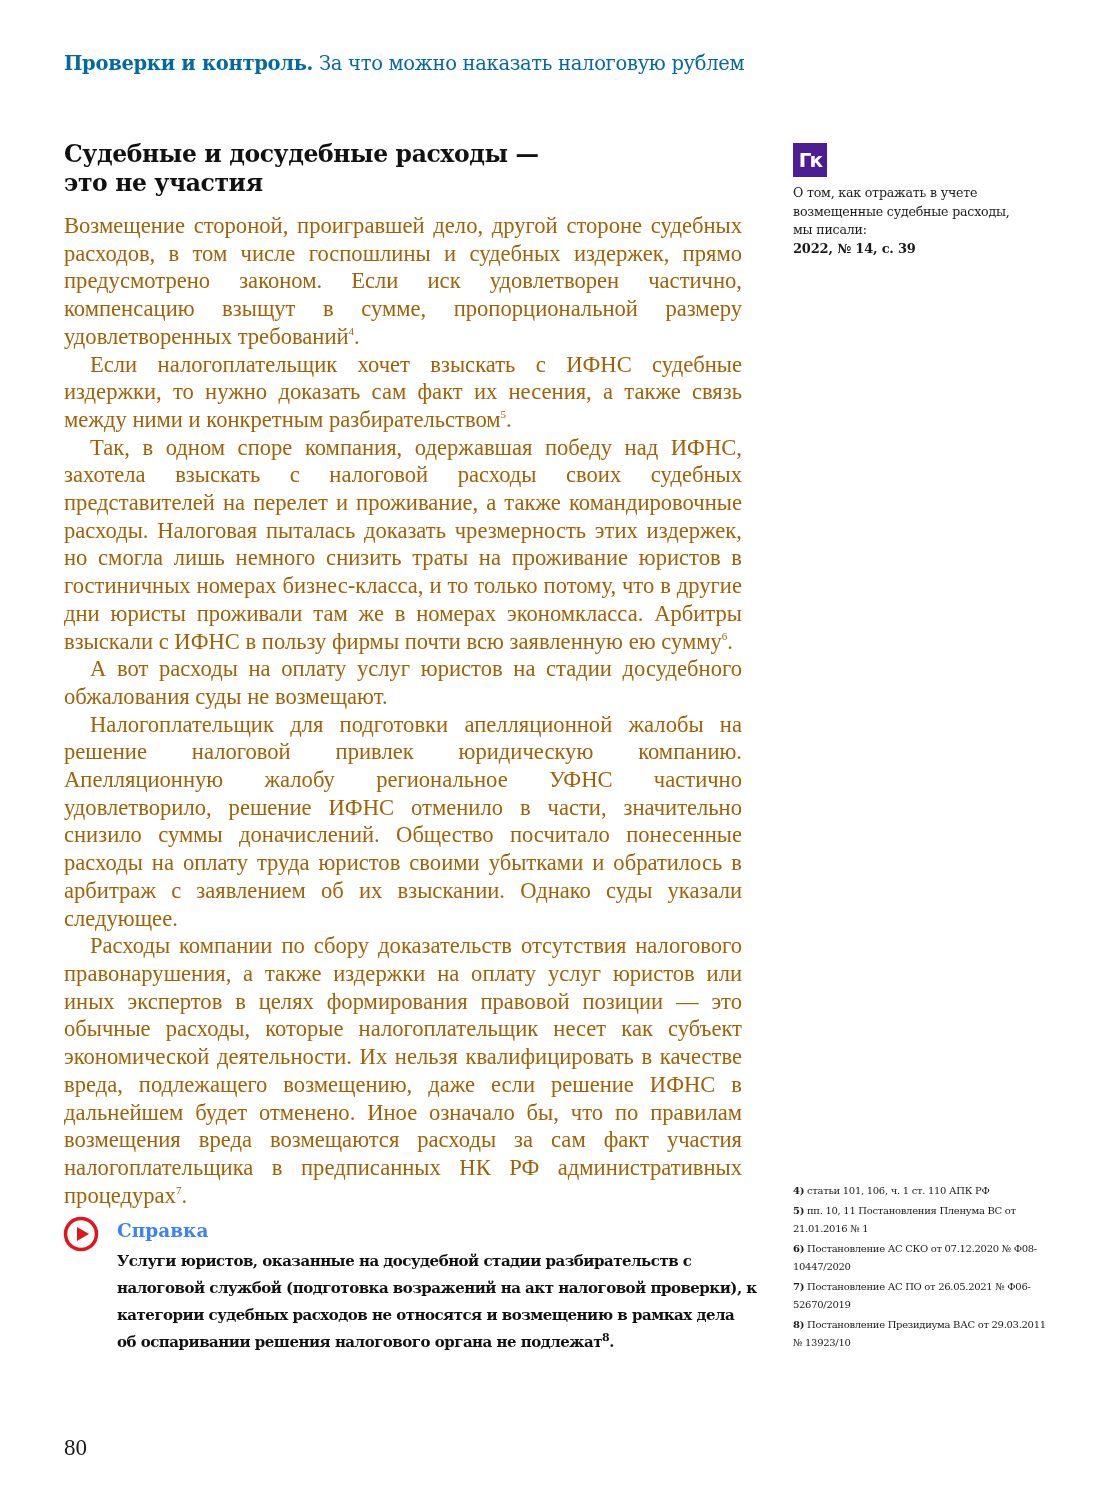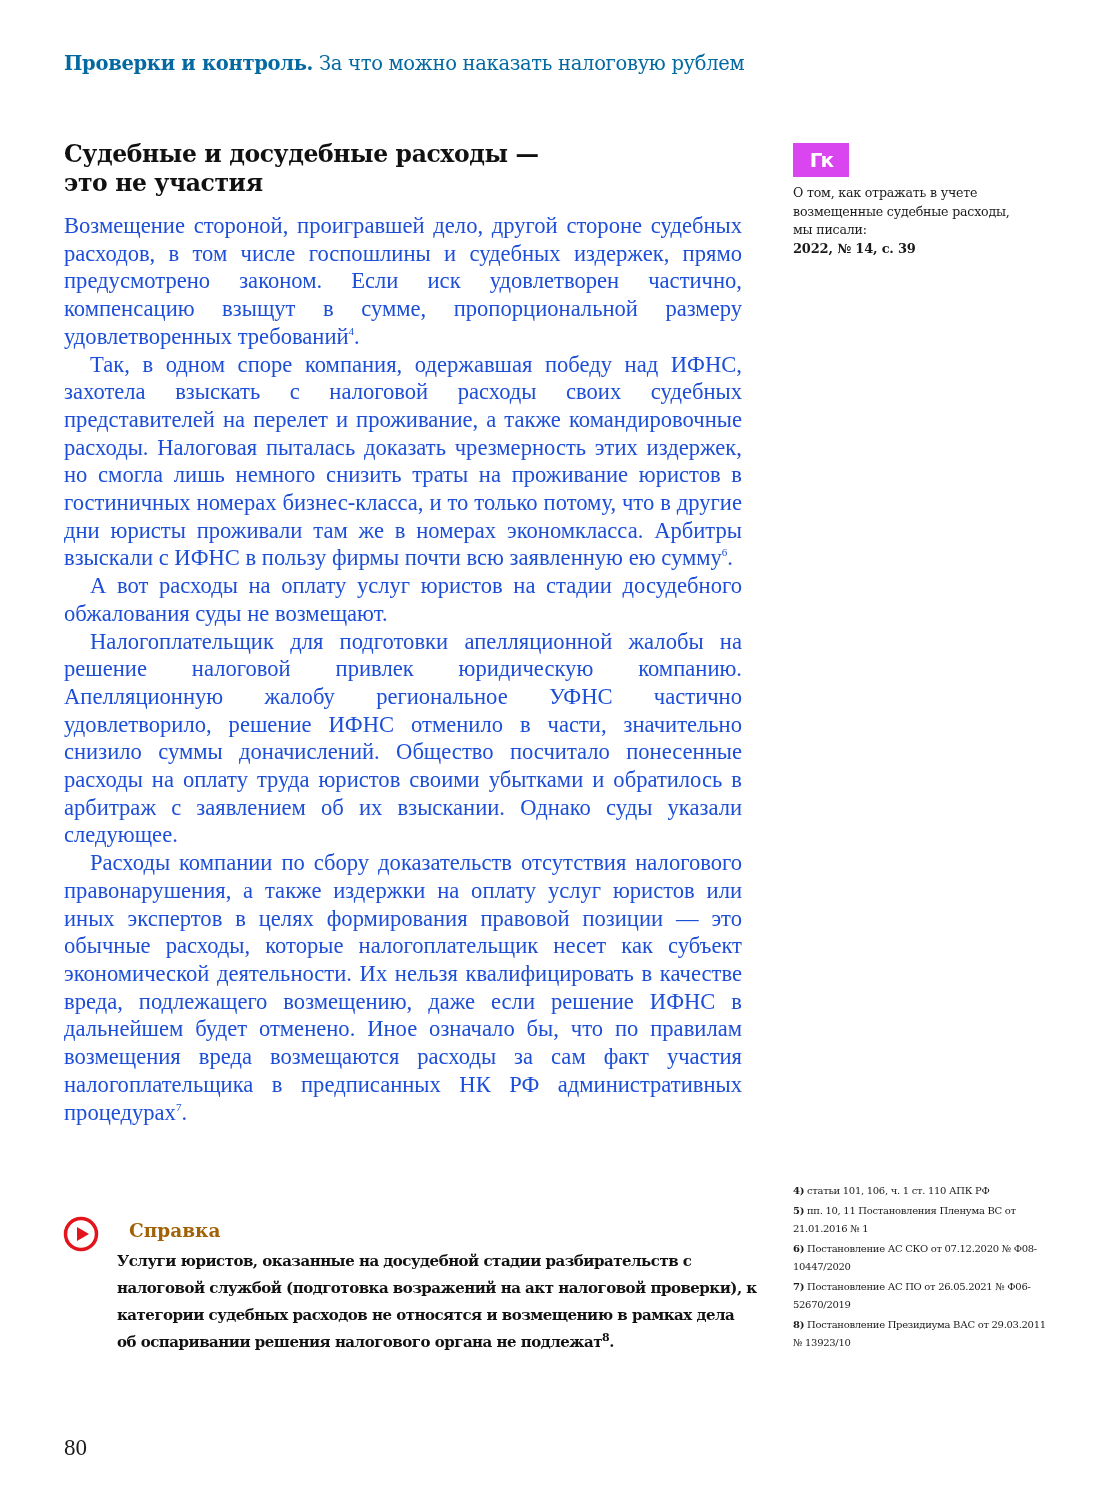--- a/index.html
+++ b/index.html
@@ -1,29 +1,29 @@
 <!DOCTYPE html>
 <html><head>
   <meta charset="utf-8">
   <style>
     html, body { margin: 0; padding: 0; background: #ffffff; }
     body { width: 1104px; height: 1500px; position: relative; overflow: hidden; color: #1a1a1a; }
     .header { position: absolute; left: 64px; top: 52px; font-family: "DejaVu Serif", serif; font-size: 19.5px; color: #0369a1; white-space: nowrap; letter-spacing: -0.3px; }
     .header .strong { font-weight: bold; }
     .title { position: absolute; left: 64px; top: 140px; width: 700px; font-family: "DejaVu Serif", serif; font-weight: bold; font-size: 23.5px; line-height: 29px; color: #111; letter-spacing: -0.4px; }
-    .body-text { position: absolute; left: 64px; top: 212px; width: 678px; font-family: "Liberation Serif", serif; font-size: 22.6px; line-height: 27.7px; color: #1d4ed8; text-align: justify; }
+    .body-text { position: absolute; left: 64px; top: 212px; width: 678px; font-family: "Liberation Serif", serif; font-size: 22.6px; line-height: 27.7px; color: #a16207; text-align: justify; }
     .body-text p { margin: 0; text-indent: 0; }
     .body-text p.indent { text-indent: 26px; }
     sup { font-size: 11px; line-height: 0; vertical-align: super; }
-    .side-logo { position: absolute; left: 793px; top: 143px; width: 56px; height: 34px; background: #d946ef; color: #fff; font-family: "DejaVu Sans", sans-serif; font-weight: bold; font-size: 20px; display: flex; align-items: center; justify-content: center; letter-spacing: -2px; }
+    .side-logo { position: absolute; left: 793px; top: 143px; width: 34px; height: 34px; background: #4c1d95; color: #fff; font-family: "DejaVu Sans", sans-serif; font-weight: bold; font-size: 20px; display: flex; align-items: center; justify-content: center; letter-spacing: -2px; }
     .side-note { position: absolute; left: 793px; top: 184px; width: 220px; font-family: "DejaVu Serif", serif; font-size: 12.6px; line-height: 18.5px; color: #1a1a1a; letter-spacing: -0.2px; }
     .side-note .ref { font-weight: bold; font-size: 13px; }
     .spravka { position: absolute; left: 63px; top: 1216px; width: 690px; }
     .spravka-icon { position: absolute; left: 0; top: 0; width: 36px; height: 36px; }
-    .spravka-title { position: absolute; left: 66px; top: 0; font-family: "DejaVu Serif", serif; font-weight: bold; font-size: 18.5px; line-height: 30px; color: #a16207; text-align: right; }
+    .spravka-title { position: absolute; left: 54px; top: 0; font-family: "DejaVu Serif", serif; font-weight: bold; font-size: 18.5px; line-height: 30px; color: #3b82f6; text-align: right; }
     .spravka-text { position: absolute; left: 54px; top: 32px; width: 640px; font-family: "DejaVu Serif", serif; font-weight: bold; font-size: 15px; line-height: 27px; color: #111; letter-spacing: -0.5px; }
     .footnotes { position: absolute; left: 793px; top: 1182px; width: 260px; font-family: "DejaVu Serif", serif; font-size: 10px; line-height: 18px; color: #1a1a1a; letter-spacing: -0.3px; }
     .footnote { margin-bottom: 2px; }
     .footnote .num { font-weight: bold; }
     .page-number { position: absolute; left: 64px; top: 1435px; font-family: "Liberation Serif", serif; font-size: 23px; color: #1a1a1a; }
   </style>
 </head>
 <body>
 
 <div class="header">
@@ -31,20 +31,21 @@
   <span>За что можно наказать налоговую рублем</span>
 </div>
 
 <div class="title">
   <div>Судебные и досудебные расходы —</div>
   <div>это не участия</div>
 </div>
 
 <div class="body-text">
   <p><span>Возмещение стороной, проигравшей дело, другой стороне судебных расходов, в том числе госпошлины и судебных издержек, прямо предусмотрено законом. Если иск удовлетворен частично, компенсацию взыщут в сумме, пропорциональной размеру удовлетворенных требований</span><sup>4</sup><span>.</span></p>
+  <p class="indent"><span>Если налогоплательщик хочет взыскать с ИФНС судебные издержки, то нужно доказать сам факт их несения, а также связь между ними и конкретным разбирательством</span><sup>5</sup><span>.</span></p>
   <p class="indent"><span>Так, в одном споре компания, одержавшая победу над ИФНС, захотела взыскать с налоговой расходы своих судебных представителей на перелет и проживание, а также командировочные расходы. Налоговая пыталась доказать чрезмерность этих издержек, но смогла лишь немного снизить траты на проживание юристов в гостиничных номерах бизнес-класса, и то только потому, что в другие дни юристы проживали там же в номерах экономкласса. Арбитры взыскали с ИФНС в пользу фирмы почти всю заявленную ею сумму</span><sup>6</sup><span>.</span></p>
   <p class="indent"><span>А вот расходы на оплату услуг юристов на стадии досудебного обжалования суды не возмещают.</span></p>
   <p class="indent"><span>Налогоплательщик для подготовки апелляционной жалобы на решение налоговой привлек юридическую компанию. Апелляционную жалобу региональное УФНС частично удовлетворило, решение ИФНС отменило в части, значительно снизило суммы доначислений. Общество посчитало понесенные расходы на оплату труда юристов своими убытками и обратилось в арбитраж с заявлением об их взыскании. Однако суды указали следующее.</span></p>
   <p class="indent"><span>Расходы компании по сбору доказательств отсутствия налогового правонарушения, а также издержки на оплату услуг юристов или иных экспертов в целях формирования правовой позиции — это обычные расходы, которые налогоплательщик несет как субъект экономической деятельности. Их нельзя квалифицировать в качестве вреда, подлежащего возмещению, даже если решение ИФНС в дальнейшем будет отменено. Иное означало бы, что по правилам возмещения вреда возмещаются расходы за сам факт участия налогоплательщика в предписанных НК РФ административных процедурах</span><sup>7</sup><span>.</span></p>
 </div>
 
 <div class="side-logo">Гк</div>
 <div class="side-note">
   <div>О том, как отражать в учете возмещенные судебные расходы, мы писали:</div>
   <div class="ref">2022, № 14, с. 39</div>

